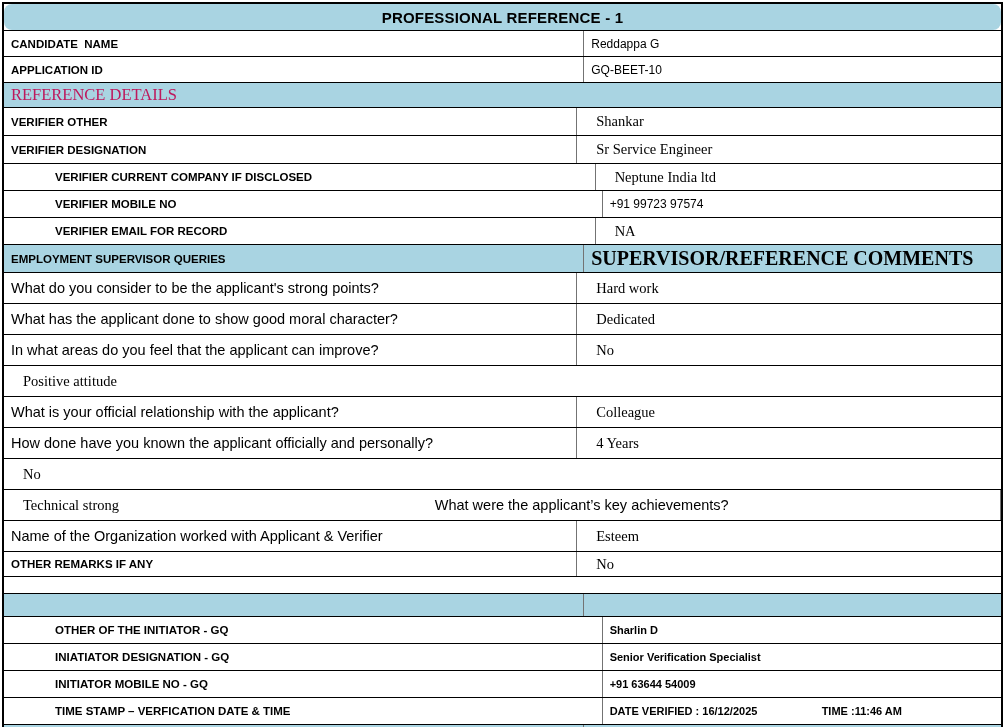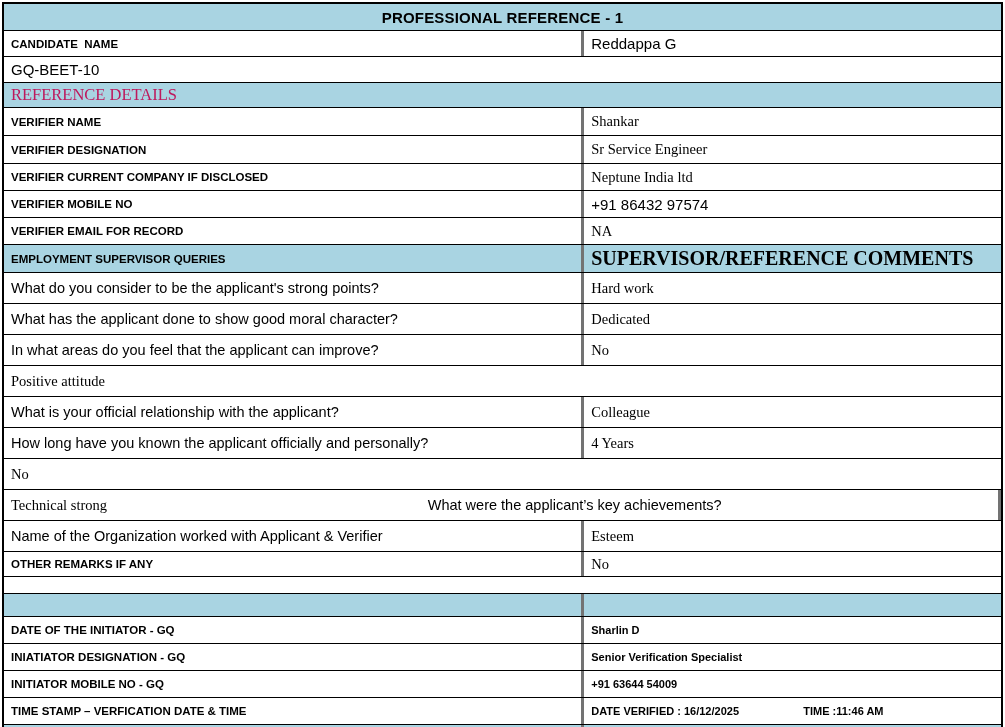--- a/index.html
+++ b/index.html
@@ -19,98 +19,100 @@
     display: flex;
     border-bottom: 1px solid #000;
   }
   .row:last-child { border-bottom: none; }
   .cell {
     box-sizing: border-box;
     display: flex;
     align-items: center;
     padding: 2px 7px;
   }
-  .lcell { width: 58.2%; border-right: 3px solid #737373; }
+  .lcell { width: 58.2%; border-right: 1px solid #737373; }
   .rcell { width: 41.8%; }
   .full  { width: 100%; }
   .blue  { background: var(--blue, #a9d4e2); }
 
   .title-row { min-height: 26px; }
   .title {
     justify-content: center;
     font-weight: bold;
     font-size: 15px;
     letter-spacing: .2px;
+    border-radius: 8px;
   }
   .label {
     font-weight: bold;
     font-size: 11.5px;
     white-space: pre-wrap;
   }
-  .sans-val  { font-size: 15px; }
-  .serif-val { font-family: "Liberation Serif", serif; font-size: 14.5px; }
+  .sans-val  { font-size: 12px; }
+  .serif-val { font-family: "Liberation Serif", serif; font-size: 14.5px; margin-left: 12px; }
   .section-title {
     font-family: "Liberation Serif", serif;
     font-size: 16.5px;
     color: #be185d;
   }
   .q { font-size: 14.5px; }
   .comments-head {
     font-family: "Liberation Serif", serif;
     font-weight: bold;
     font-size: 20px;
   }
   .bold-val { font-weight: bold; font-size: 11px; }
 
   .h16 { min-height: 16px; }
   .h22 { min-height: 22px; }
   .h24 { min-height: 24px; }
   .h25 { min-height: 25px; }
-  .h26 { min-height: 26px; }
+  .h26 { min-height: 26px; padding-left: 44px; }
   .h27 { min-height: 27px; }
   .h30 { min-height: 30px; }
 
   .ts-date { min-width: 212px; display: inline-block; }
 </style>
 </head>
 <body>
 
 <div class="sheet">
 
   <div class="row title-row">
     <div class="cell full blue title">PROFESSIONAL REFERENCE - 1</div>
   </div>
 
   <div class="row h25">
     <div class="cell lcell label">CANDIDATE  NAME</div>
     <div class="cell rcell sans-val">Reddappa G</div>
   </div>
   <div class="row h25">
+    <div class="cell lcell label">APPLICATION ID</div>
     <div class="cell rcell sans-val">GQ-BEET-10</div>
   </div>
 
   <div class="row h24">
     <div class="cell full blue section-title">REFERENCE DETAILS</div>
   </div>
 
   <div class="row h27">
-    <div class="cell lcell label">VERIFIER NAME</div>
+    <div class="cell lcell label">VERIFIER OTHER</div>
     <div class="cell rcell serif-val">Shankar</div>
   </div>
   <div class="row h27">
     <div class="cell lcell label">VERIFIER DESIGNATION</div>
     <div class="cell rcell serif-val">Sr Service Engineer</div>
   </div>
   <div class="row h26">
     <div class="cell lcell label">VERIFIER CURRENT COMPANY IF DISCLOSED</div>
     <div class="cell rcell serif-val">Neptune India ltd</div>
   </div>
   <div class="row h26">
     <div class="cell lcell label">VERIFIER MOBILE NO</div>
-    <div class="cell rcell sans-val">+91 86432 97574</div>
+    <div class="cell rcell sans-val">+91 99723 97574</div>
   </div>
   <div class="row h26">
     <div class="cell lcell label">VERIFIER EMAIL FOR RECORD</div>
     <div class="cell rcell serif-val">NA</div>
   </div>
 
   <div class="row h24">
     <div class="cell lcell blue label">EMPLOYMENT SUPERVISOR QUERIES</div>
     <div class="cell rcell blue comments-head">SUPERVISOR/REFERENCE COMMENTS</div>
   </div>
@@ -128,21 +130,21 @@
     <div class="cell rcell serif-val">No</div>
   </div>
   <div class="row h30">
     <div class="cell rcell serif-val">Positive attitude</div>
   </div>
   <div class="row h30">
     <div class="cell lcell q">What is your official relationship with the applicant?</div>
     <div class="cell rcell serif-val">Colleague</div>
   </div>
   <div class="row h30">
-    <div class="cell lcell q">How long have you known the applicant officially and personally?</div>
+    <div class="cell lcell q">How done have you known the applicant officially and personally?</div>
     <div class="cell rcell serif-val">4 Years</div>
   </div>
   <div class="row h30">
     <div class="cell rcell serif-val">No</div>
   </div>
   <div class="row h30">
     <div class="cell rcell serif-val">Technical strong</div>
     <div class="cell lcell q">What were the applicant’s key achievements?</div>
   </div>
   <div class="row h30">
@@ -158,21 +160,21 @@
   <div class="row h16">
     <div class="cell full"></div>
   </div>
 
   <div class="row h22">
     <div class="cell lcell blue"></div>
     <div class="cell rcell blue"></div>
   </div>
 
   <div class="row h26">
-    <div class="cell lcell label">DATE OF THE INITIATOR - GQ</div>
+    <div class="cell lcell label">OTHER OF THE INITIATOR - GQ</div>
     <div class="cell rcell bold-val">Sharlin D</div>
   </div>
   <div class="row h26">
     <div class="cell lcell label">INIATIATOR DESIGNATION - GQ</div>
     <div class="cell rcell bold-val">Senior Verification Specialist</div>
   </div>
   <div class="row h26">
     <div class="cell lcell label">INITIATOR MOBILE NO - GQ</div>
     <div class="cell rcell bold-val">+91 63644 54009</div>
   </div>

